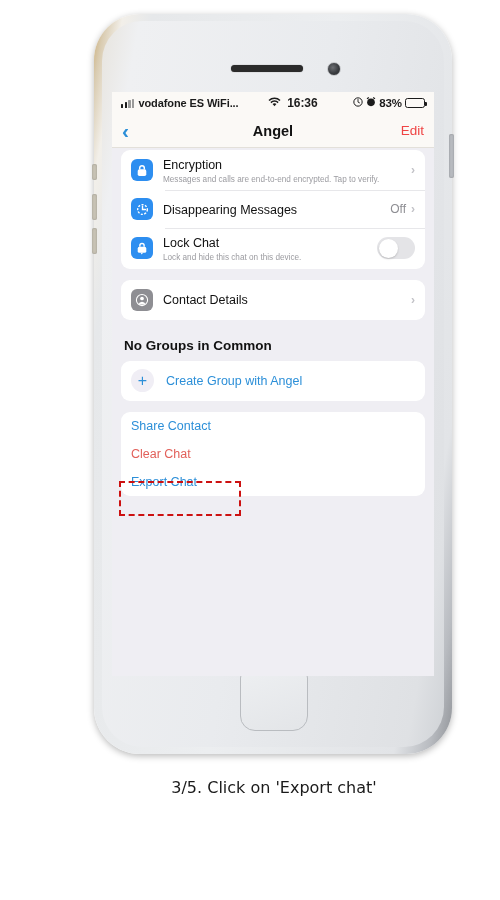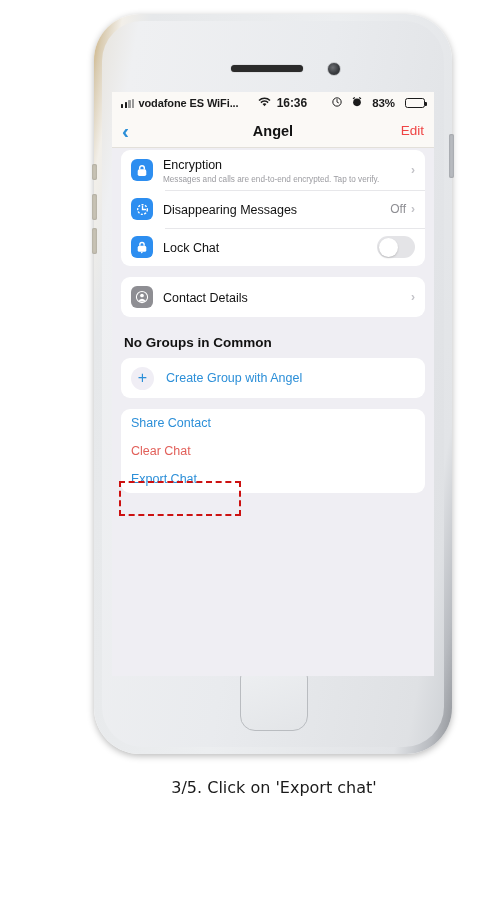--- a/index.html
+++ b/index.html
@@ -61,21 +61,21 @@
   }
 
   .statusbar {
     height:22px; background:#fbf9f6;
     display:flex; align-items:center;
     padding:0 9px; font-size:11.5px; font-weight:bold; color:#1b1b1b;
     letter-spacing:-.1px;
   }
   .sb-left { display:flex; align-items:center; gap:4px; }
   .sb-center { flex:1; display:flex; align-items:center; justify-content:center; gap:6px; margin-left:-6px;}
-  .sb-right { display:flex; align-items:center; gap:10px; }
+  .sb-right { display:flex; align-items:center; gap:3px; }
   .sig-bars { display:flex; align-items:flex-end; gap:1.3px; height:9px; }
   .sig-bars i { width:2.4px; background:#1b1b1b; border-radius:.5px; display:block; }
   .sig-bars i:nth-child(1){height:4px}
   .sig-bars i:nth-child(2){height:6px}
   .sig-bars i:nth-child(3){height:8px;background:#9a9a9a}
   .sig-bars i:nth-child(4){height:9px;background:#9a9a9a}
   .carrier { font-size:11px; }
   .clock { font-size:12px; }
   .batt-shell {
     width:20px; height:10px; border:1.2px solid #1b1b1b; border-radius:2.6px;
@@ -261,20 +261,21 @@
           <div class="row">
             <span class="icon-sq icon-blue">
               <svg width="12" height="13" viewBox="0 0 14 15">
                 <rect x="2" y="5.4" width="10" height="7.2" rx="2" fill="#fff"></rect>
                 <path d="M4.5 5.6V4.2a2.5 2.5 0 0 1 5 0v1.4" fill="none" stroke="#fff" stroke-width="1.6"></path>
                 <path d="M5.6 12.4h2.8L6.4 14.6z" fill="#fff"></path>
               </svg>
             </span>
             <span class="row-text">
               <span class="row-title">Lock Chat</span>
+              <span class="row-sub" style="display:block">Lock and hide this chat on this device.</span>
             </span>
             <span class="toggle">
                 <span class="knob"></span>
               </span>
           </div>
         </div>
 
         <div class="card">
           <div class="row" style="min-height:40px;border-radius:11px;">
             <span class="icon-sq icon-gray">

